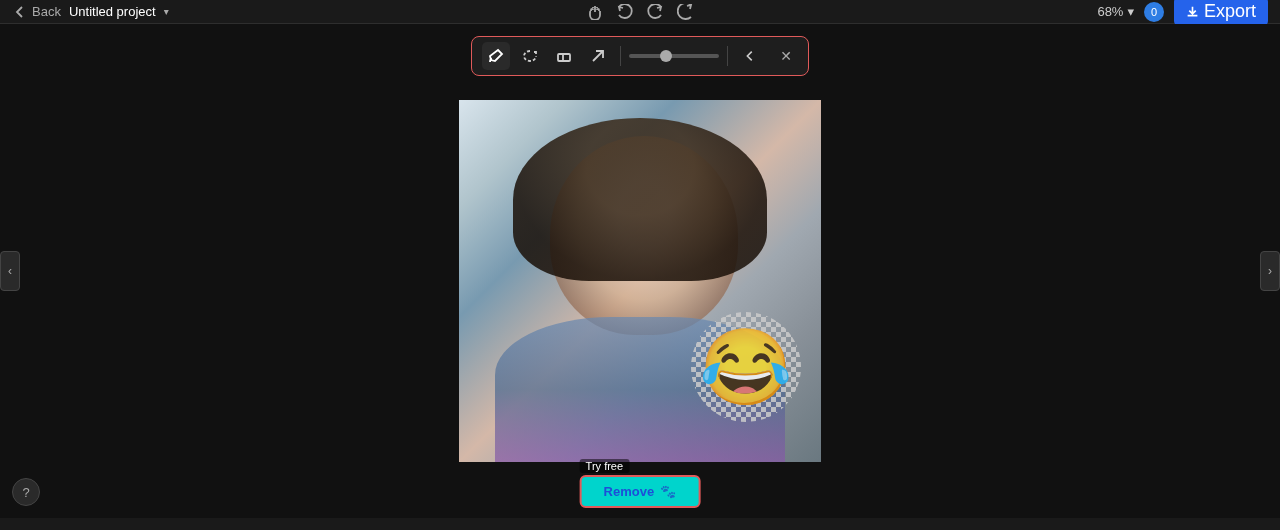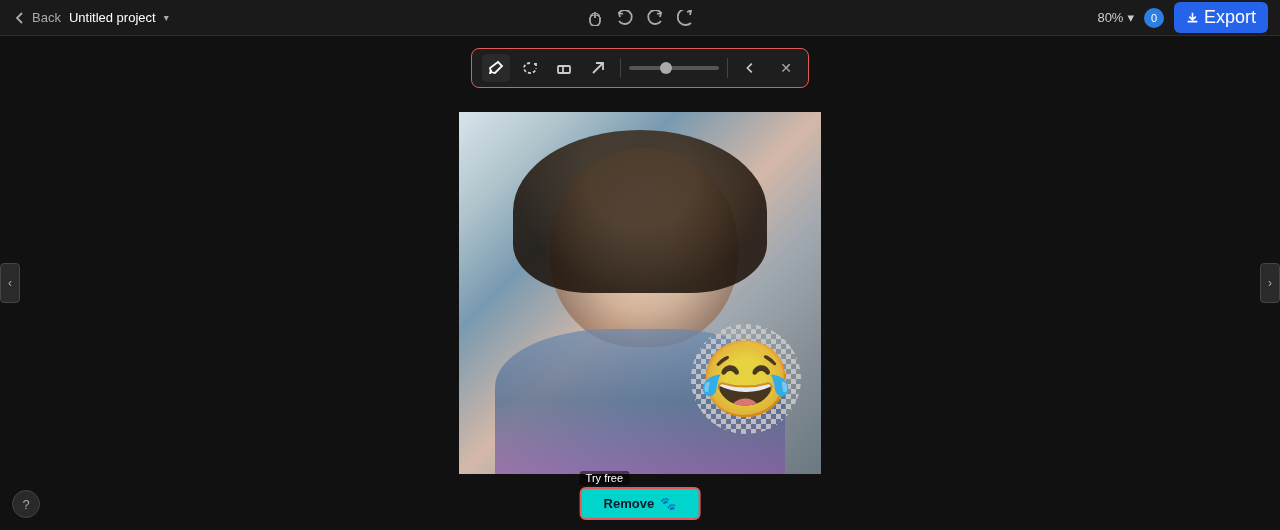--- a/index.html
+++ b/index.html
@@ -7,21 +7,21 @@
       background: #1a1a1a;
       width: 1280px;
       height: 530px;
       overflow: hidden;
       font-family: -apple-system, BlinkMacSystemFont, 'Segoe UI', sans-serif;
       color: #fff;
     }
 
     
     .top-bar {
-      height: 36px;
+      height: 24px;
       background: #1a1a1a;
       display: flex;
       align-items: center;
       justify-content: space-between;
       padding: 0 12px;
       border-bottom: 1px solid #2e2e2e;
     }
     .top-bar-left {
       display: flex;
       align-items: center;
@@ -235,21 +235,21 @@
     .try-free-label {
       font-size: 11px;
       color: #fff;
       background: rgba(0,0,0,0.5);
       padding: 1px 6px;
       border-radius: 3px;
       margin-bottom: 2px;
     }
     .remove-btn {
       background: #00d4cc;
-      color: #0f172a;
+      color: #1d4ed8;
       border: none;
       border-radius: 6px;
       padding: 7px 22px;
       font-size: 13px;
       font-weight: 600;
       cursor: pointer;
       display: flex;
       align-items: center;
       gap: 6px;
       border: 2px solid #e05a5a;
@@ -338,21 +338,21 @@
     <button class="top-bar-icon">
       <svg class="svg-icon" viewBox="0 0 16 16">
           <polyline points="13,5 14,1 10,2"></polyline>
           <path d="M14 1 A8 8 0 1 0 14 13"></path>
         </svg>
     </button>
   </div>
 
   <div class="top-bar-right">
     <button class="zoom-btn">
-      <span>80%</span>
+      <span>68%</span>
       <span>▾</span>
     </button>
     <div class="notification-badge">
       <span>0</span>
     </div>
     <button class="export-btn">
       <svg width="13" height="13" viewBox="0 0 16 16" fill="none" stroke="currentColor" stroke-width="2">
           <path d="M8 2v9M4 7l4 4 4-4M2 13h12"></path>
         </svg>
       <span>Export</span>

